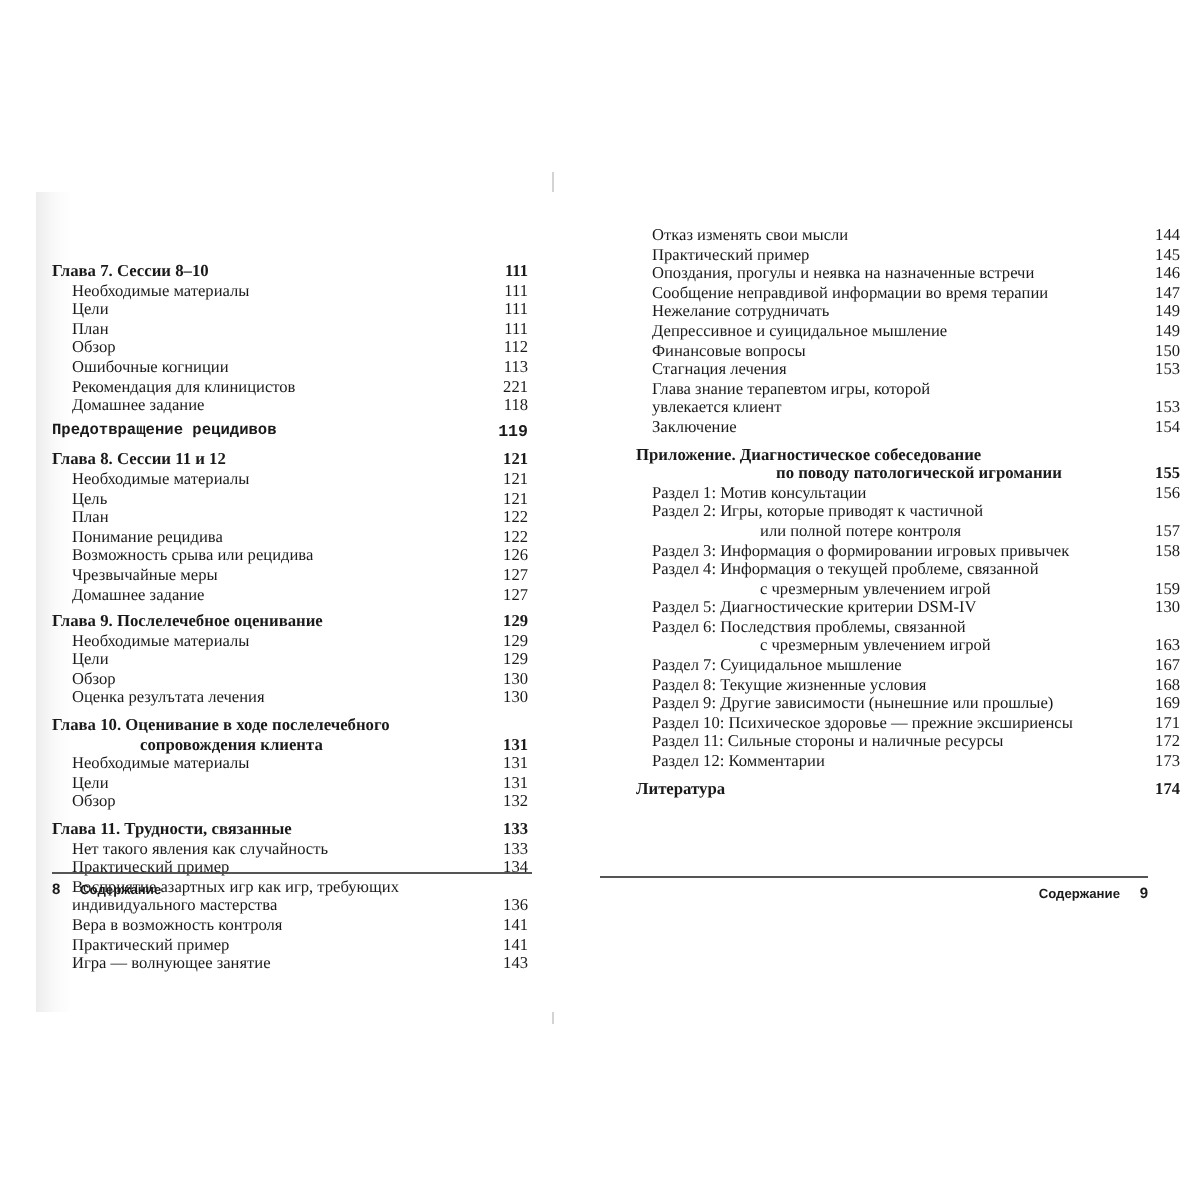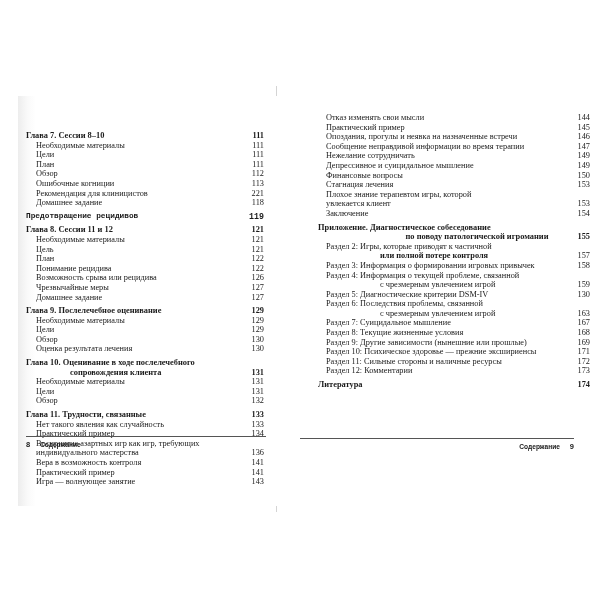--- a/index.html
+++ b/index.html
@@ -19,21 +19,21 @@
 
     .row { display: flex; justify-content: space-between; align-items: flex-end; }
     .row .t { flex: 1; padding-right: 6px; }
     .row .p { width: 18px; text-align: right; font-size: 8.3px; }
     .row.chap { font-weight: bold; margin-top: 4px; font-size: 8.4px; }
     .row.chap:first-child { margin-top: 16px; }
     .row.sans { font-family: Liberation Mono, monospace; font-weight: bold; font-size: 7.8px; }
     .row.sub .t { padding-left: 10px; }
     .page.right .row.sub .t { padding-left: 8px; }
     .chap .cont2 { display: block; padding-left: 44px; }
-    .right .chap .cont2 { padding-left: 70px; text-align: center; }
+    .right .chap .cont2 { padding-left: 70px; }
 
     .footer-rule { position: absolute; height: 1px; background: #555; }
     .page.left .footer-rule { left: 8px; width: 240px; top: 340px; }
     .page.right .footer-rule { left: 24px; width: 274px; top: 342px; }
     .footer { position: absolute; font-family: "Liberation Sans", "DejaVu Sans", sans-serif; font-size: 6.6px; font-weight: bold; }
     .page.left .footer { left: 8px; top: 344px; }
     .page.right .footer { right: 10px; top: 346px; }
     .footer .num { font-size: 7.5px; }
     .page.left .footer .num { margin-right: 8px; }
     .page.right .footer .num { margin-left: 8px; }
@@ -212,33 +212,37 @@
         </div>
         <div class="row sub">
           <span class="t"><span>Финансовые вопросы</span></span>
           <span class="p">150</span>
         </div>
         <div class="row sub">
           <span class="t"><span>Стагнация лечения</span></span>
           <span class="p">153</span>
         </div>
         <div class="row sub">
-          <span class="t"><span>Плохое знание терапевтом игры, которой</span><span style="display: block;">увлекается клиент</span></span>
+          <span class="t"><span>Глава знание терапевтом игры, которой</span><span style="display: block;">увлекается клиент</span></span>
           <span class="p">153</span>
         </div>
         <div class="row sub">
           <span class="t"><span>Заключение</span></span>
           <span class="p">154</span>
         </div>
         <div class="row chap">
           <span class="t"><span>Приложение. Диагностическое собеседование</span><span class="cont2">по поводу патологической игромании</span></span>
           <span class="p">155</span>
         </div>
         <div class="row sub">
-          <span class="t"><span>Раздел 2: Игры, которые приводят к частичной</span><span style="display: block; padding-left: 54px; font-weight: bold;">или полной потере контроля</span></span>
+          <span class="t"><span>Раздел 1: Мотив консультации</span></span>
+          <span class="p">156</span>
+        </div>
+        <div class="row sub">
+          <span class="t"><span>Раздел 2: Игры, которые приводят к частичной</span><span style="display: block; padding-left: 54px;">или полной потере контроля</span></span>
           <span class="p">157</span>
         </div>
         <div class="row sub">
           <span class="t"><span>Раздел 3: Информация о формировании игровых привычек</span></span>
           <span class="p">158</span>
         </div>
         <div class="row sub">
           <span class="t"><span>Раздел 4: Информация о текущей проблеме, связанной</span><span style="display: block; padding-left: 54px;">с чрезмерным увлечением игрой</span></span>
           <span class="p">159</span>
         </div>

